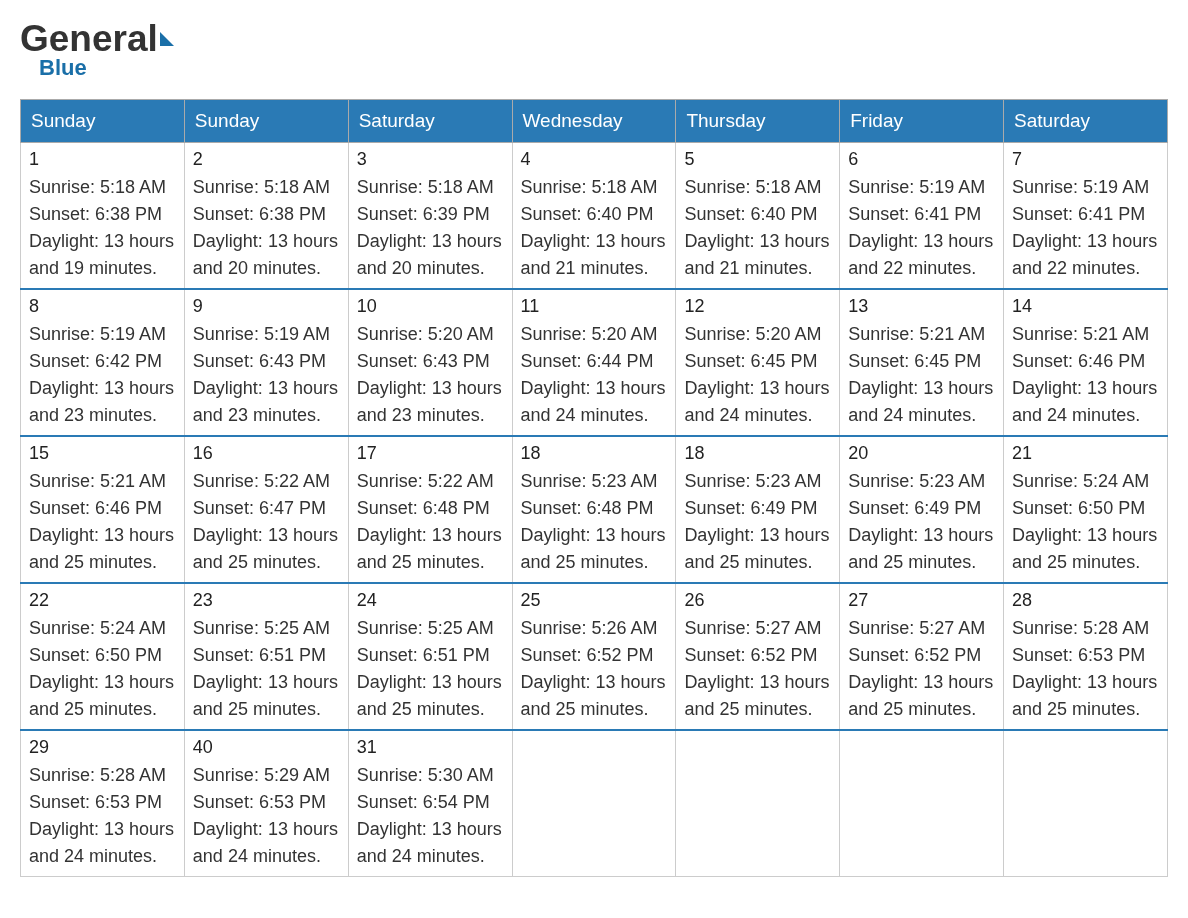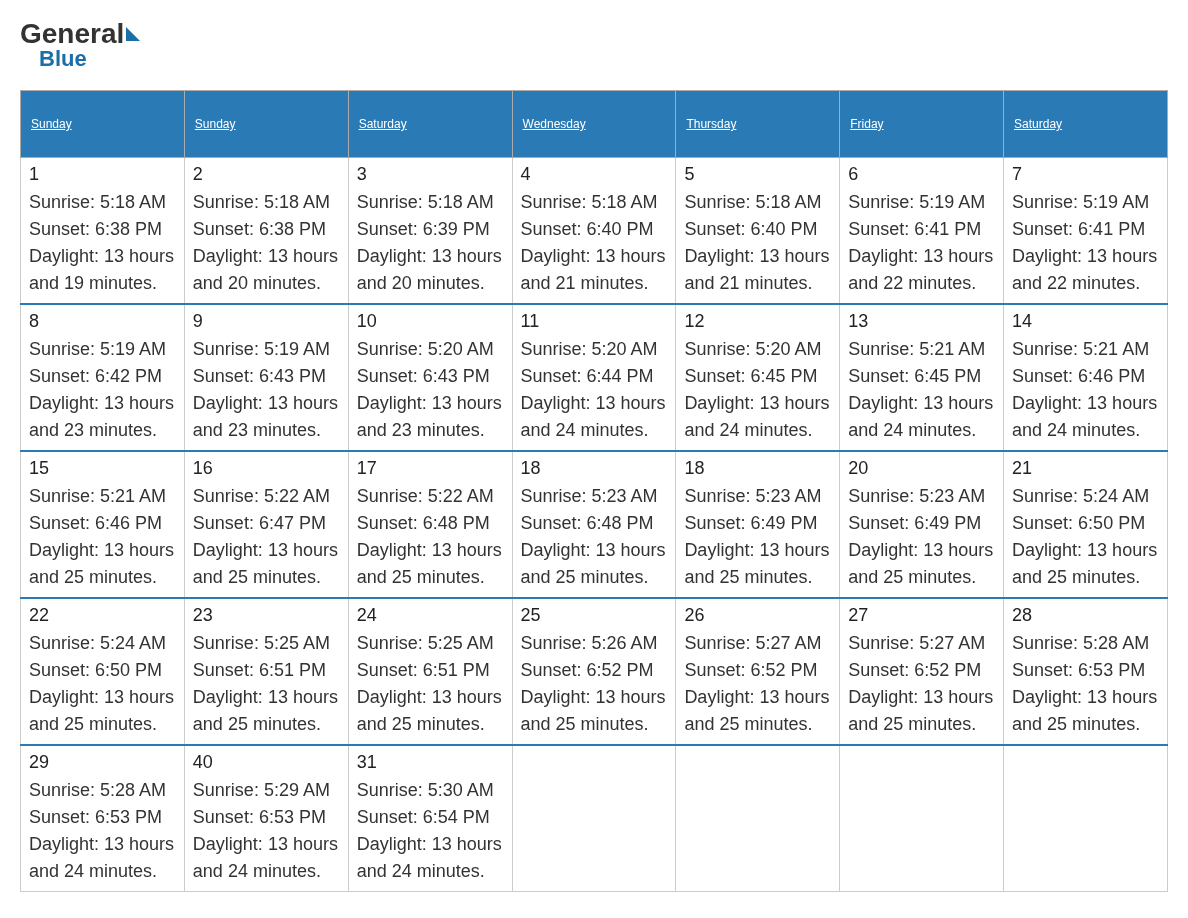--- a/index.html
+++ b/index.html
@@ -17,21 +17,21 @@
       margin-bottom: 18px;
     }
     .logo {
       display: flex;
       flex-direction: column;
       align-items: flex-start;
     }
     .logo-text {
       display: flex;
       align-items: center;
-      font-size: 28px;
+      font-size: 37px;
       font-weight: bold;
       color: #333;
       line-height: 1;
     }
     .logo-general {
       color: #333;
     }
     .logo-triangle {
       width: 0;
       height: 0;
@@ -64,26 +64,25 @@
       margin-top: 4px;
     }
     .calendar-table {
       width: 100%;
       border-collapse: collapse;
       border: 1px solid #aaa;
     }
     .calendar-table th {
       background-color: #2a7ab5;
       color: #fff;
-      font-size: 12px;
+      font-size: 19px;
       font-weight: normal;
-      padding: 26px 10px;
+      padding: 10px 10px;
       text-align: left;
       border: 1px solid #aaa;
-      text-decoration: underline;
     }
     .calendar-table td {
       vertical-align: top;
       border: 1px solid #ccc;
       padding: 6px 8px;
       font-size: 13px;
       color: #333;
       width: 14.28%;
       min-height: 100px;
     }

